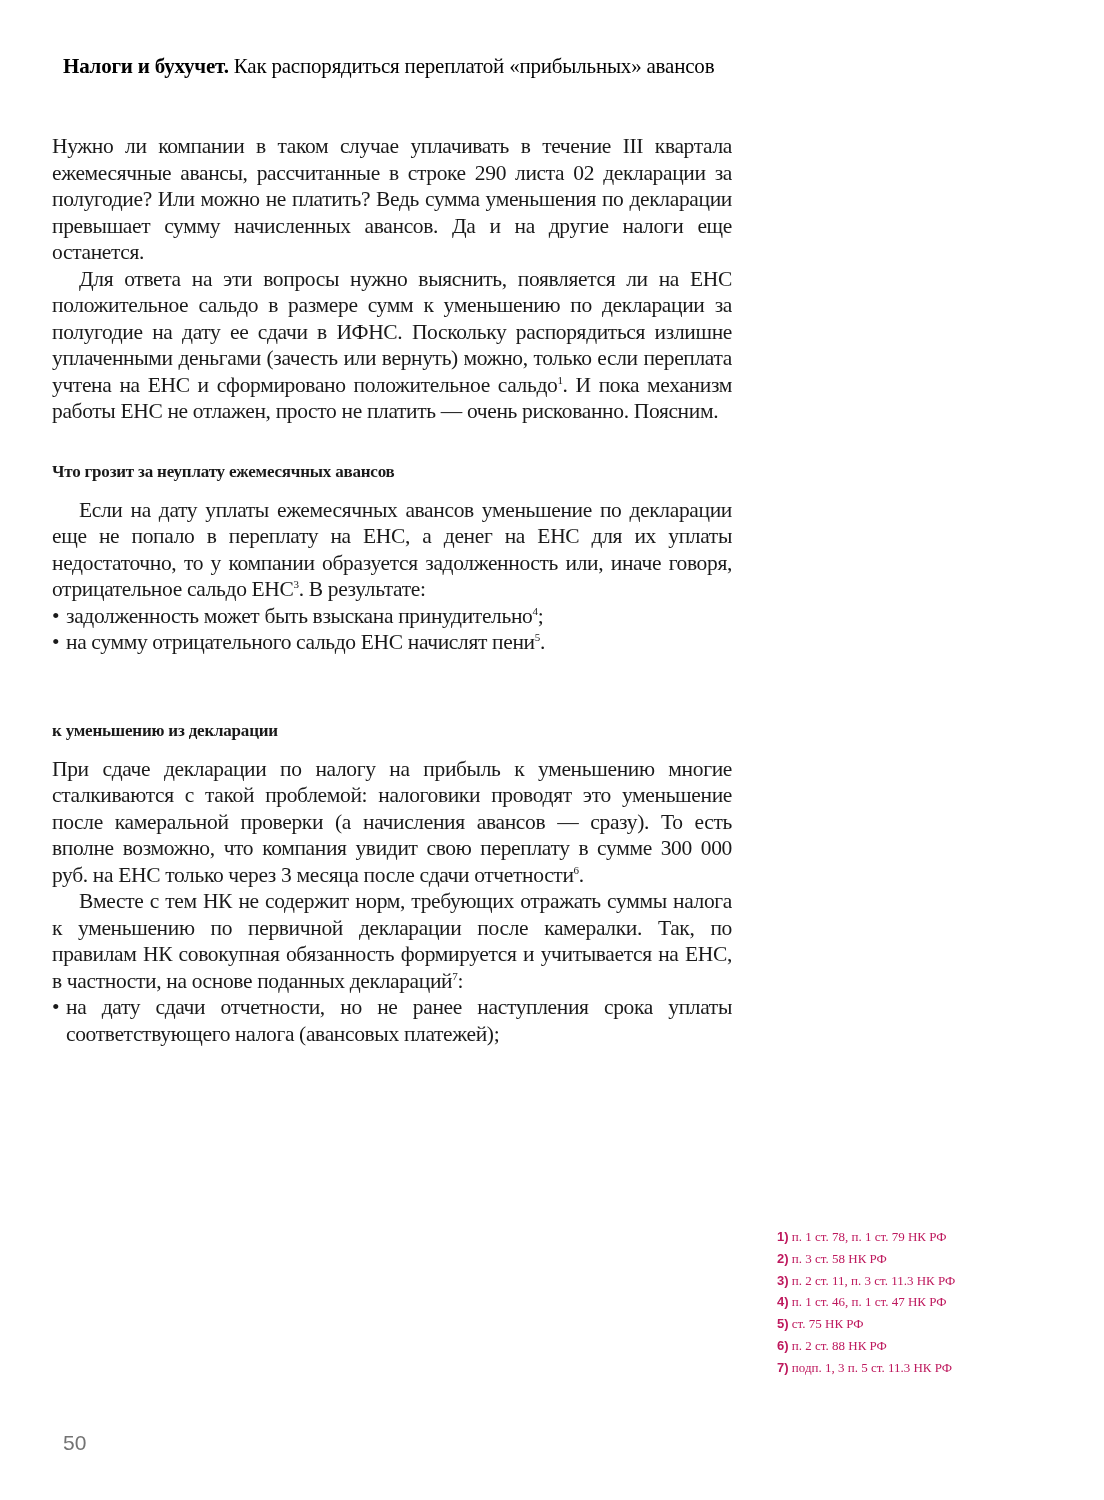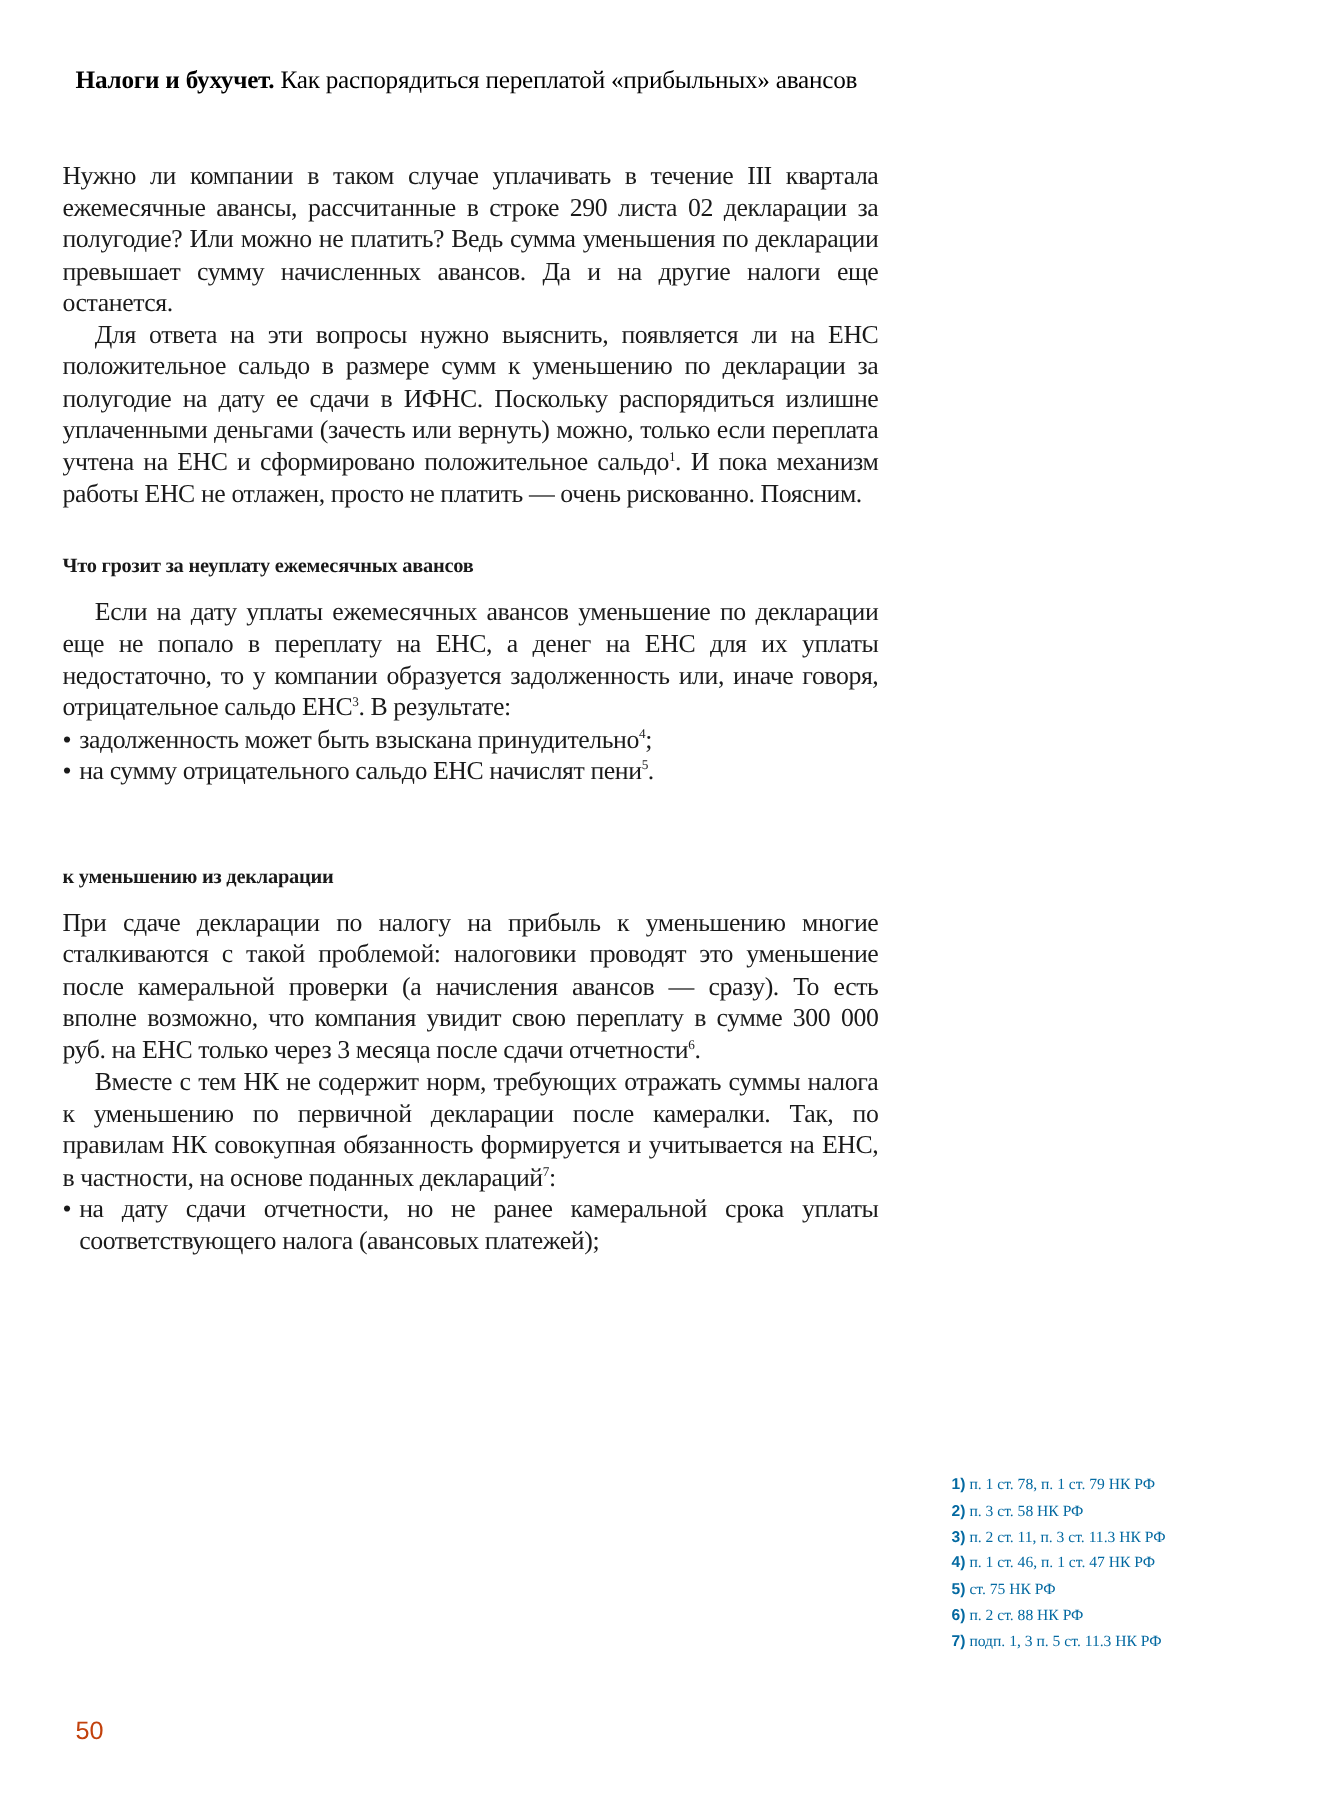--- a/index.html
+++ b/index.html
@@ -26,28 +26,28 @@
   }
   .main ul { list-style: none; margin: 0; padding: 0; }
   .main li { position: relative; padding-left: 14px; text-align: justify; text-align-last: left; }
   .main li::before {
     content: "\2022"; position: absolute; left: 0; top: 0;
   }
   sup { font-size: 11px; line-height: 0; vertical-align: 8px; }
   .h-gap1 { height: 33px; }
   .h-gap2 { height: 11px; }
   .footnotes {
-    position: absolute; left: 793px; top: 1226px;
-    font-size: 13px; line-height: 21.8px; color: #0369a1;
+    position: absolute; left: 777px; top: 1226px;
+    font-size: 13px; line-height: 21.8px; color: #be185d;
   }
   .footnotes .fn-num { font-weight: bold; font-family: "Liberation Sans", "DejaVu Sans", sans-serif; font-size: 13px; }
   .page-number {
     position: absolute; left: 63px; top: 1431px;
     font-family: "Liberation Sans", "DejaVu Sans", sans-serif;
-    font-size: 21px; color: #c2410c;
+    font-size: 21px; color: #737373;
   }
 </style>
 </head>
 <body>
 
 <div class="running-head">
   <span class="section">Налоги и бухучет.</span>
   <span>Как распорядиться переплатой «прибыльных» авансов</span>
 </div>
 
@@ -65,21 +65,21 @@
     <li><span>на сумму отрицательного сальдо ЕНС начислят пени</span><sup>5</sup><span>.</span></li>
   </ul>
 
   <div class="h-gap1"></div>
   <h2><br><span>к уменьшению из декларации</span></h2>
   <div class="h-gap2"></div>
 
   <p><span>При сдаче декларации по налогу на прибыль к уменьшению многие сталкиваются с такой проблемой: налоговики проводят это уменьшение после камеральной проверки (а начисления авансов — сразу). То есть вполне возможно, что компания увидит свою переплату в сумме 300 000 руб. на ЕНС только через 3 месяца после сдачи отчетности</span><sup>6</sup><span>.</span></p>
   <p class="indent"><span>Вместе с тем НК не содержит норм, требующих отражать суммы налога к уменьшению по первичной декларации после камералки. Так, по правилам НК совокупная обязанность формируется и учитывается на ЕНС, в частности, на основе поданных деклараций</span><sup>7</sup><span>:</span></p>
   <ul>
-    <li>на дату сдачи отчетности, но не ранее камеральной срока уплаты соответствующего налога (авансовых платежей);</li>
+    <li>на дату сдачи отчетности, но не ранее наступления срока уплаты соответствующего налога (авансовых платежей);</li>
   </ul>
 </div>
 
 <div class="footnotes">
   <div><span class="fn-num">1)</span> <span>п. 1 ст. 78, п. 1 ст. 79 НК РФ</span></div>
   <div><span class="fn-num">2)</span> <span>п. 3 ст. 58 НК РФ</span></div>
   <div><span class="fn-num">3)</span> <span>п. 2 ст. 11, п. 3 ст. 11.3 НК РФ</span></div>
   <div><span class="fn-num">4)</span> <span>п. 1 ст. 46, п. 1 ст. 47 НК РФ</span></div>
   <div><span class="fn-num">5)</span> <span>ст. 75 НК РФ</span></div>
   <div><span class="fn-num">6)</span> <span>п. 2 ст. 88 НК РФ</span></div>

